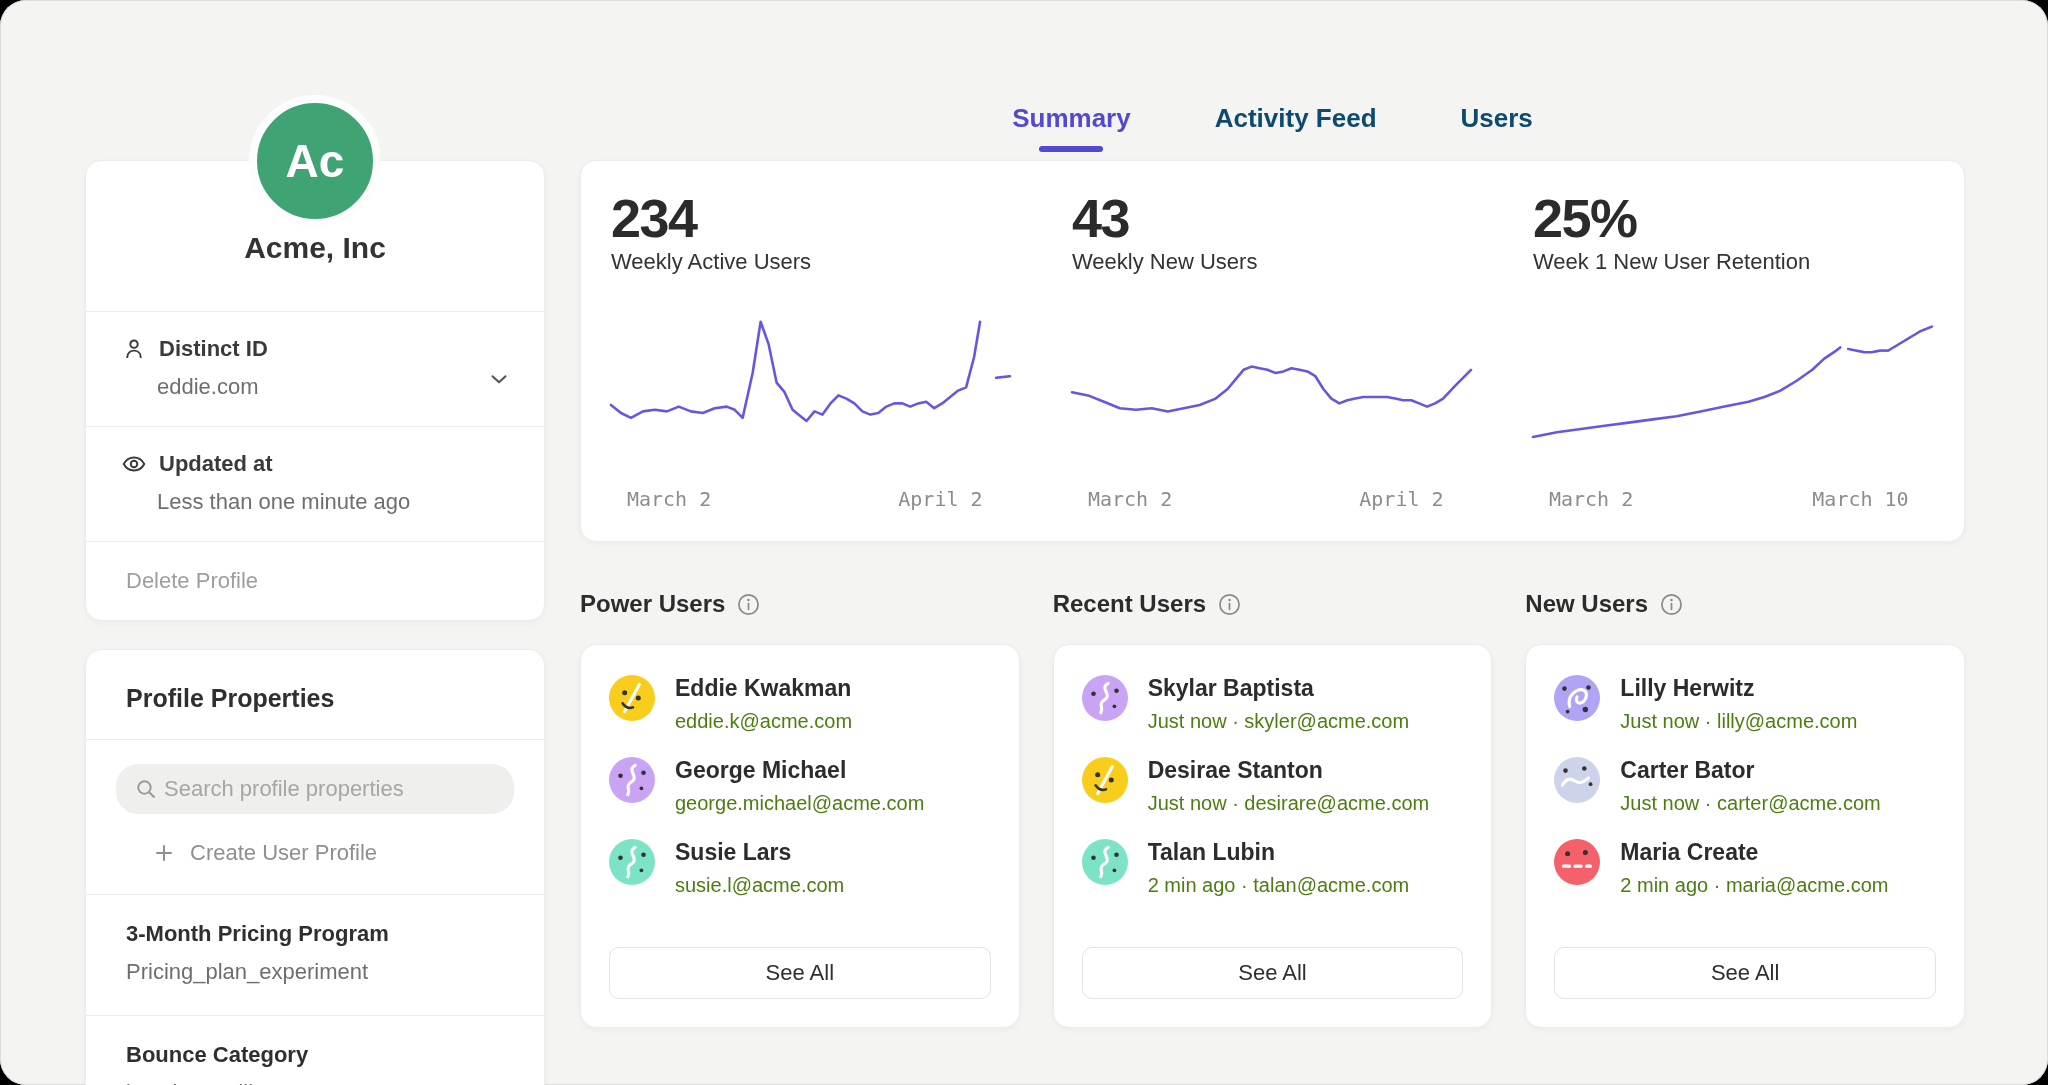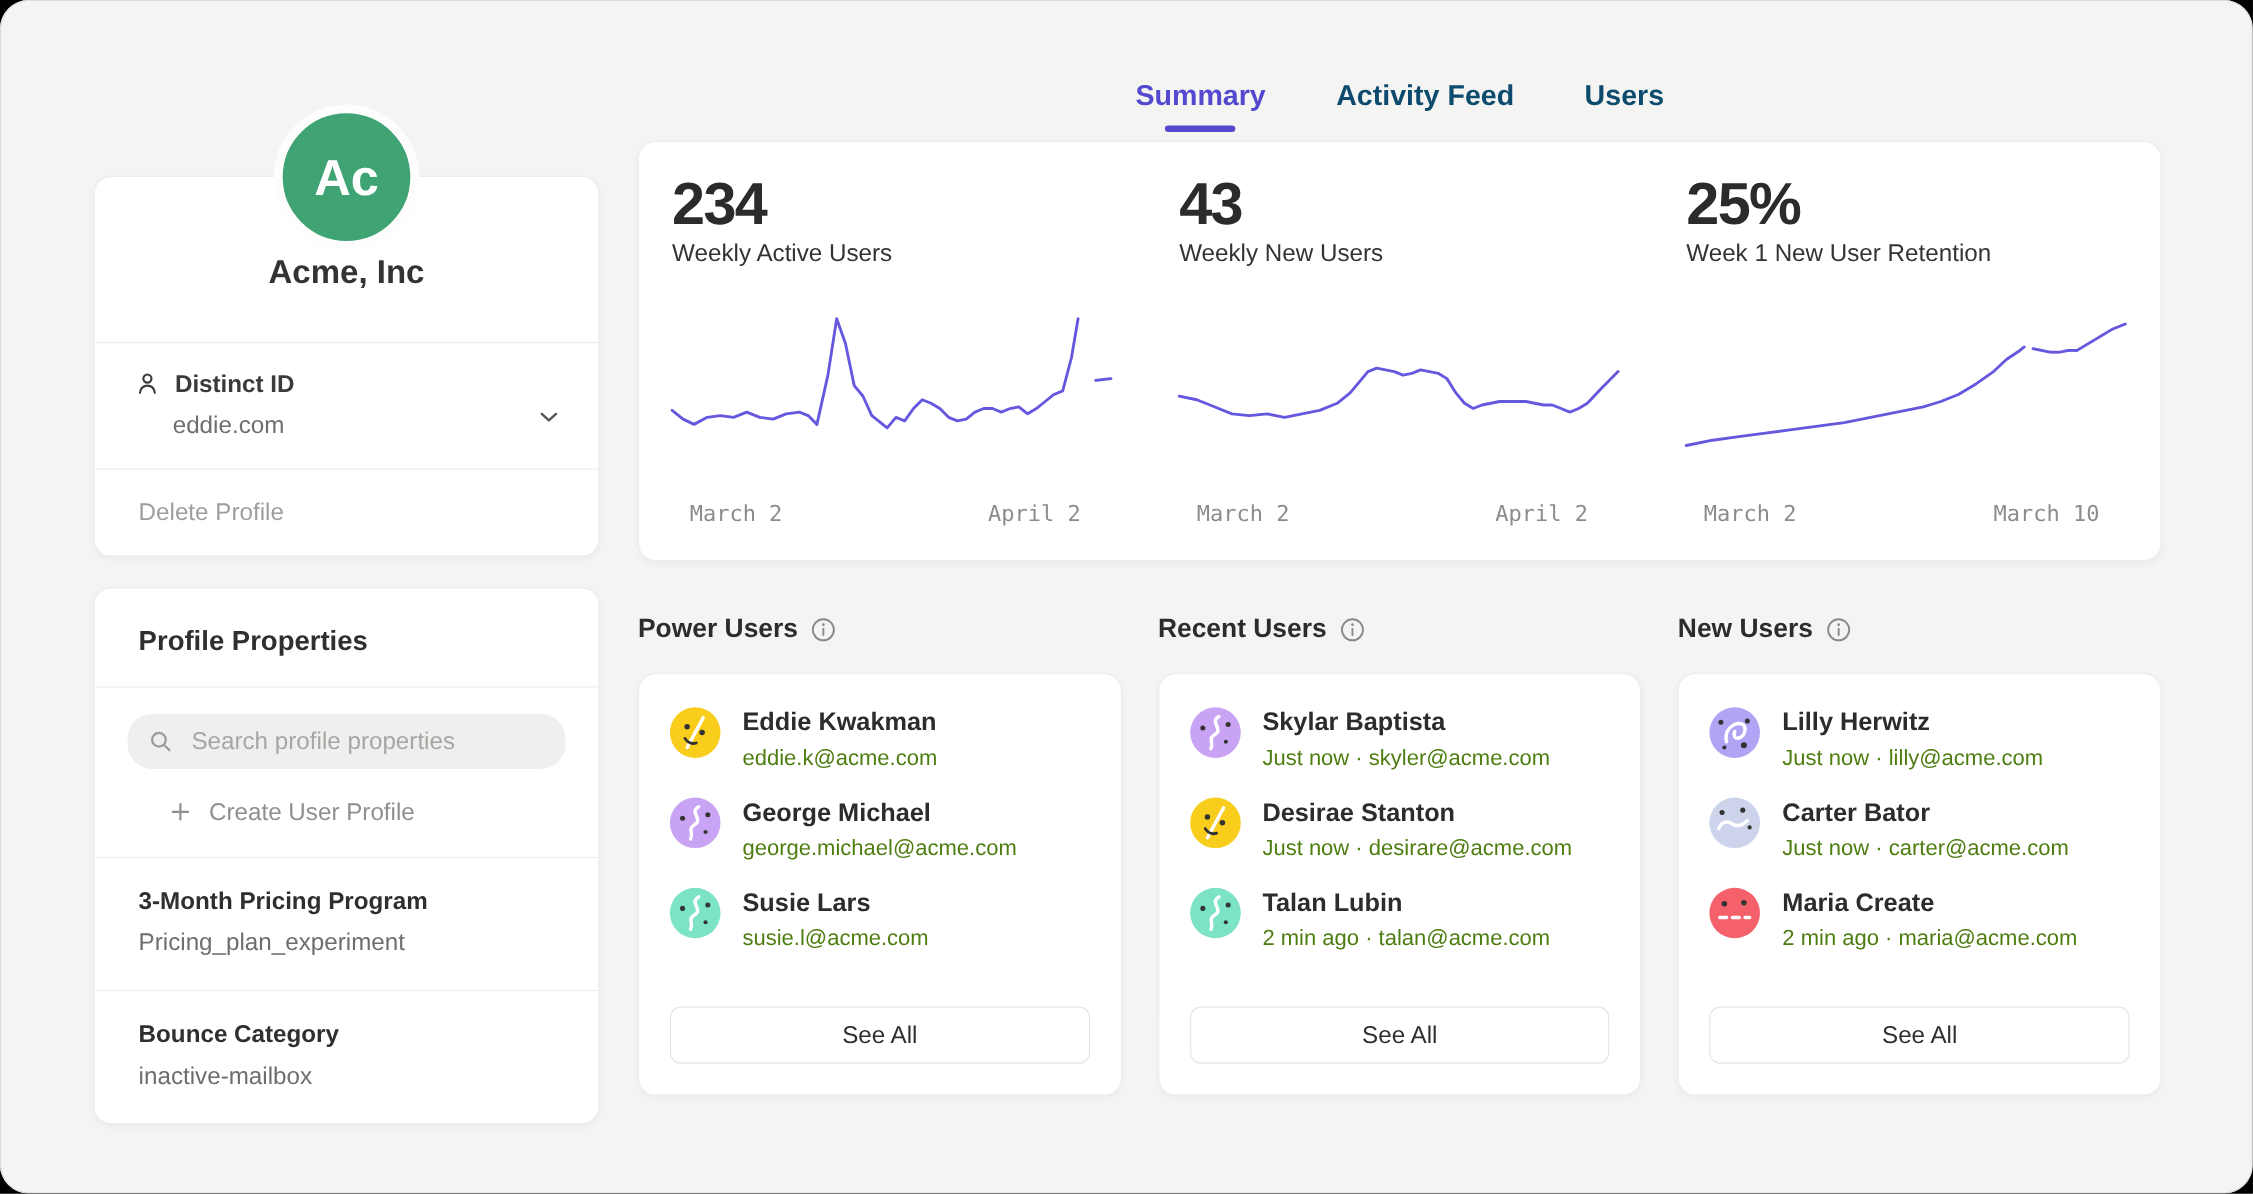--- a/index.html
+++ b/index.html
@@ -20,34 +20,34 @@
   .company-name{text-align:center;font-size:30px;font-weight:700;color:#333;margin:0 0 46px;}
   .field-row{padding:24px 34px 26px 35px;border-top:1px solid #ececeb;position:relative;}
   .field-head{display:flex;align-items:center;gap:12px;}
   .field-label{font-size:22px;font-weight:700;color:#3a3a3a;}
   .field-value{margin:12px 0 0 36px;font-size:22px;color:#6e6e6e;}
   .field-chevron{position:absolute;right:32px;bottom:34px;color:#555;}
   .delete-row{border-top:1px solid #ececeb;padding:26px 40px;font-size:22px;color:#9e9e9e;cursor:pointer;}
   .props-card{margin-top:28px;}
   .props-title{font-size:25px;font-weight:700;color:#2f2f2f;padding:34px 40px 26px;margin:0;}
   .search-wrap{padding:24px 30px 0;}
-  .search-box{display:flex;align-items:center;gap:14px;background:#efefee;border-radius:22px;
+  .search-box{display:flex;align-items:center;gap:4px;background:#efefee;border-radius:22px;
     height:50px;padding:0 18px;}
   .search-box input{border:0;outline:0;background:transparent;font-size:22px;flex:1;
     font-family:"Liberation Sans",sans-serif;color:#444;}
   .search-box input::placeholder{color:#a6a6a4;}
   .create-row{display:flex;align-items:center;gap:14px;padding:26px 32px 28px;color:#8f8f8f;
     font-size:22px;cursor:pointer;margin-left:34px;}
   .prop-row{border-top:1px solid #ececeb;padding:26px 40px 30px;}
   .prop-name{font-size:22px;font-weight:700;color:#2f2f2f;}
   .prop-value{font-size:22px;color:#6e6e6e;margin-top:12px;}
   
   .main{position:absolute;left:580px;top:0;width:1385px;}
-  .tabs{height:128px;display:flex;justify-content:center;align-items:flex-end;
-    gap:56px;padding-bottom:26px;box-sizing:border-box;}
+  .tabs{height:160px;display:flex;justify-content:center;align-items:flex-end;
+    gap:76px;padding-bottom:26px;box-sizing:border-box;}
   .tab{position:relative;font-size:26px;font-weight:600;color:#0c4a6e;background:none;border:0;
     font-family:"Liberation Sans",sans-serif;cursor:pointer;padding:0 4px;}
   .tab.active{color:var(--accent,#5349ce);font-weight:700;}
   .tab.active::after{content:"";position:absolute;left:50%;transform:translateX(-50%);
     bottom:-18px;width:64px;height:6px;border-radius:3px;background:var(--accent,#5349ce);}
   .summary-card{display:grid;grid-template-columns:repeat(3,1fr);padding:26px 0 28px;}
   .stat-value{font-size:54px;font-weight:700;letter-spacing:-1.5px;color:#2b2b2b;padding-left:30px;}
   .stat-label{font-size:22px;font-weight:500;color:#333;padding-left:30px;}
   .chart-wrap{margin:34px 32px 0 30px;}
   .chart-svg{width:100%;height:160px;display:block;overflow:visible;}
@@ -97,20 +97,32 @@
           <span class="field-label">Distinct ID</span>
         </div>
         <div class="field-value">eddie.com</div>
         <span class="field-chevron icon">
           <svg width="26" height="26" viewBox="0 0 24 24" fill="none">
             <polyline points="6 9.5 12 15 18 9.5" stroke="#555" stroke-width="2" stroke-linecap="round" stroke-linejoin="round"></polyline>
           </svg>
         </span>
       </div>
 
+      <div class="field-row">
+        <div class="field-head">
+          <span class="icon">
+            <svg width="26" height="26" viewBox="0 0 24 24" fill="none">
+              <path d="M2.5 12c2.2-4 5.6-6 9.5-6s7.3 2 9.5 6c-2.2 4-5.6 6-9.5 6s-7.3-2-9.5-6z" class="muted-stroke" stroke-width="1.8" stroke-linejoin="round"></path>
+              <circle cx="12" cy="12" r="3" class="muted-stroke" stroke-width="1.8"></circle>
+            </svg>
+          </span>
+          <span class="field-label">Updated at</span>
+        </div>
+        <div class="field-value">Less than one minute ago</div>
+      </div>
 
       <div class="delete-row">Delete Profile</div>
     </section>
 
     <section class="card props-card">
       <h2 class="props-title">Profile Properties</h2>
       <div class="divider"></div>
 
       <div class="search-wrap">
         <div class="search-box">

